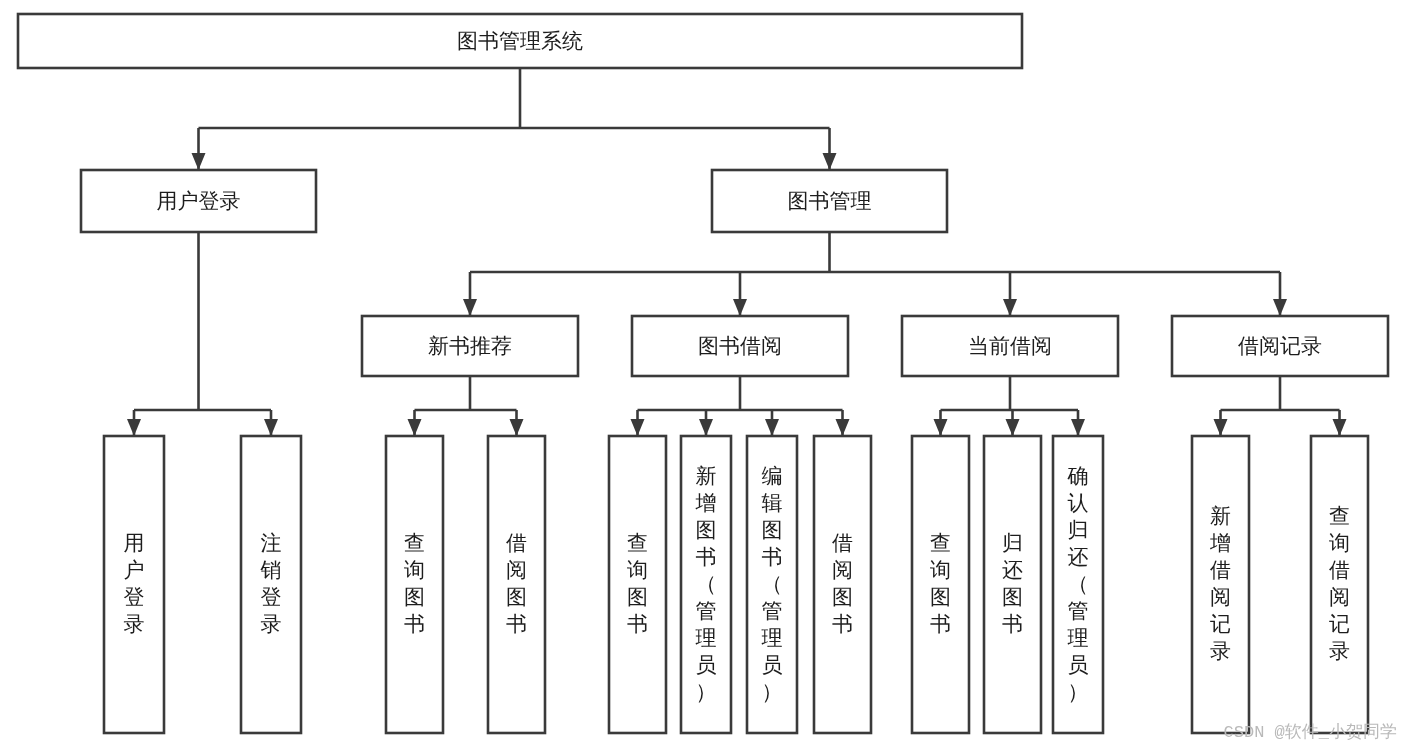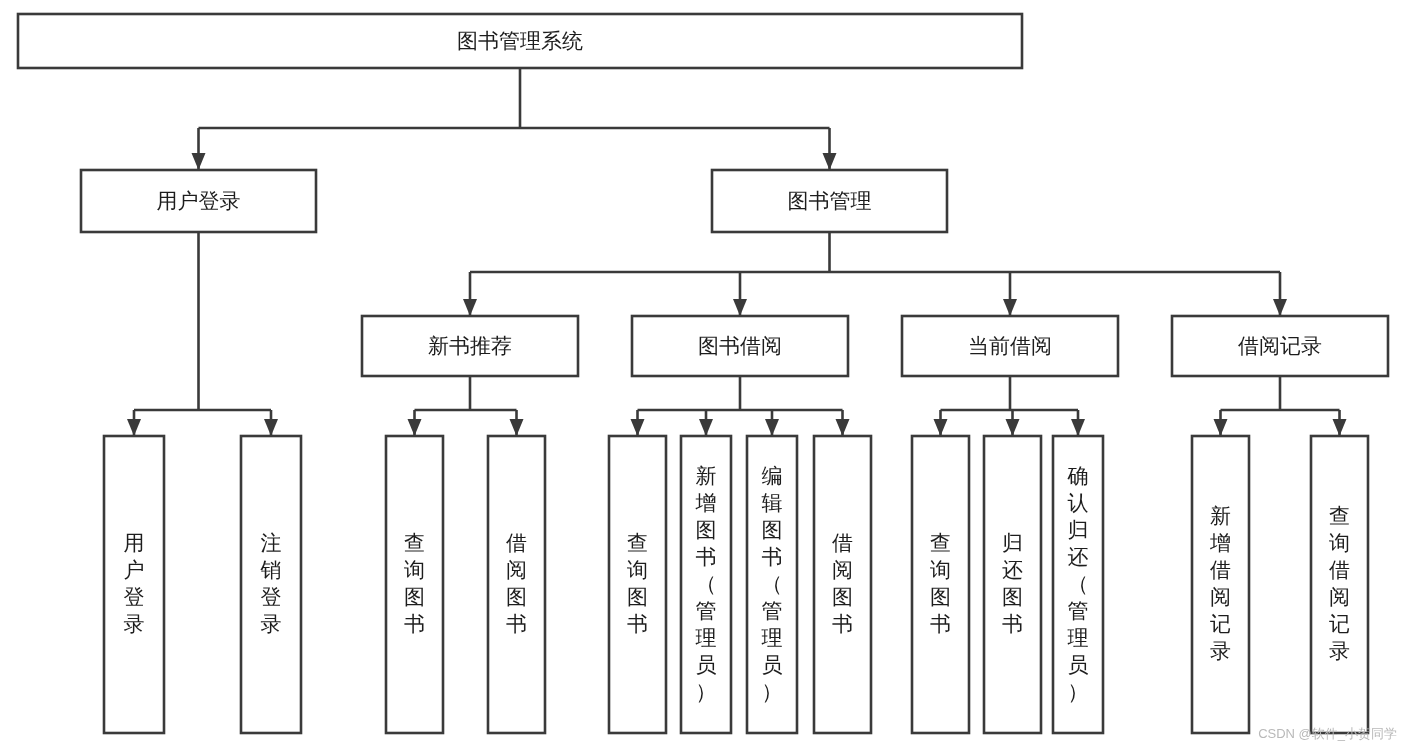--- a/index.html
+++ b/index.html
@@ -46,22 +46,22 @@
   .node-label-v {
     font-family: "Liberation Sans", "DejaVu Sans", sans-serif;
     font-size: 21px;
     fill: #1d1d1d;
     text-anchor: middle;
   }
   .watermark-text {
     position: absolute;
     right: 8px;
     bottom: 4px;
-    font-family: Liberation Sans, sans-serif;
-    font-size: 13px;
+    font-family: Liberation Mono, monospace;
+    font-size: 17px;
     color: #b9b9b9;
     white-space: nowrap;
     user-select: none;
   }
 </style>
 </head>
 <body>
 
 <svg id="diagram-root" viewBox="0 0 1405 747">
   <defs></defs>

